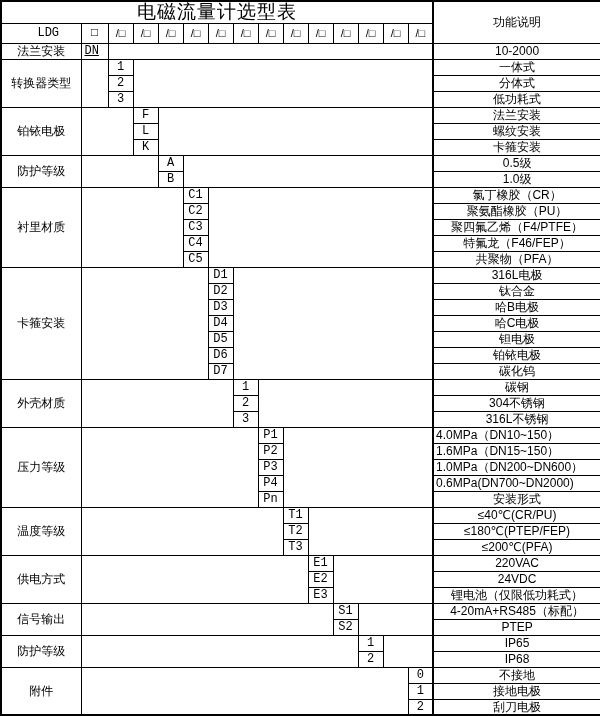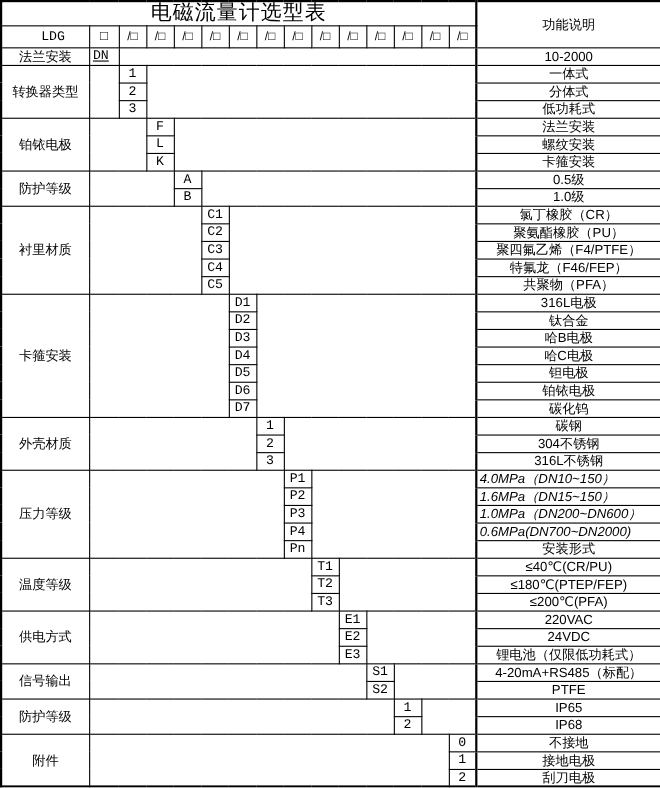--- a/index.html
+++ b/index.html
@@ -18,21 +18,21 @@
   }
   tr.t{height:16px}
   tr.h{height:20px}
   tr.r{height:16px}
   td.ttl{font-size:19px;letter-spacing:1px;}
   td.func{border-left:2px solid #000;}
   td.lbl{text-align:center;padding-left:14px;font-family:"Liberation Mono","DejaVu Sans Mono",monospace;}
   td.dn{text-align:left;padding-left:3px;font-family:"Liberation Mono","DejaVu Sans Mono",monospace;text-decoration:underline;}
   td.code{font-family:"Liberation Mono","DejaVu Sans Mono",monospace;}
   td.slot{font-size:11px;}
-  td.left{text-align:left;padding-left:2px;font-style:italic;}
+  td.left{text-align:left;padding-left:2px;}
 </style>
 </head>
 <body>
 
 <div id="page">
 <table>
 <colgroup>
   <col style="width:80px">
         <col style="width:27px">
   <col style="width:25px">
@@ -256,21 +256,21 @@
 
 <tr class="r">
   <td class="cat" rowspan="2">信号输出</td>
   <td class="fill" rowspan="2" colspan="10"></td>
   <td class="code">S1</td>
   <td class="fill" rowspan="2" colspan="3"></td>
   <td class="func">4-20mA+RS485（标配）</td>
 </tr>
 <tr class="r">
   <td class="code">S2</td>
-  <td class="func">PTFE</td>
+  <td class="func">PTEP</td>
 </tr>
 
 <tr class="r">
   <td class="cat" rowspan="2">防护等级</td>
   <td class="fill" rowspan="2" colspan="11"></td>
   <td class="code">1</td>
   <td class="fill" rowspan="2" colspan="2"></td>
   <td class="func">IP65</td>
 </tr>
 <tr class="r">

